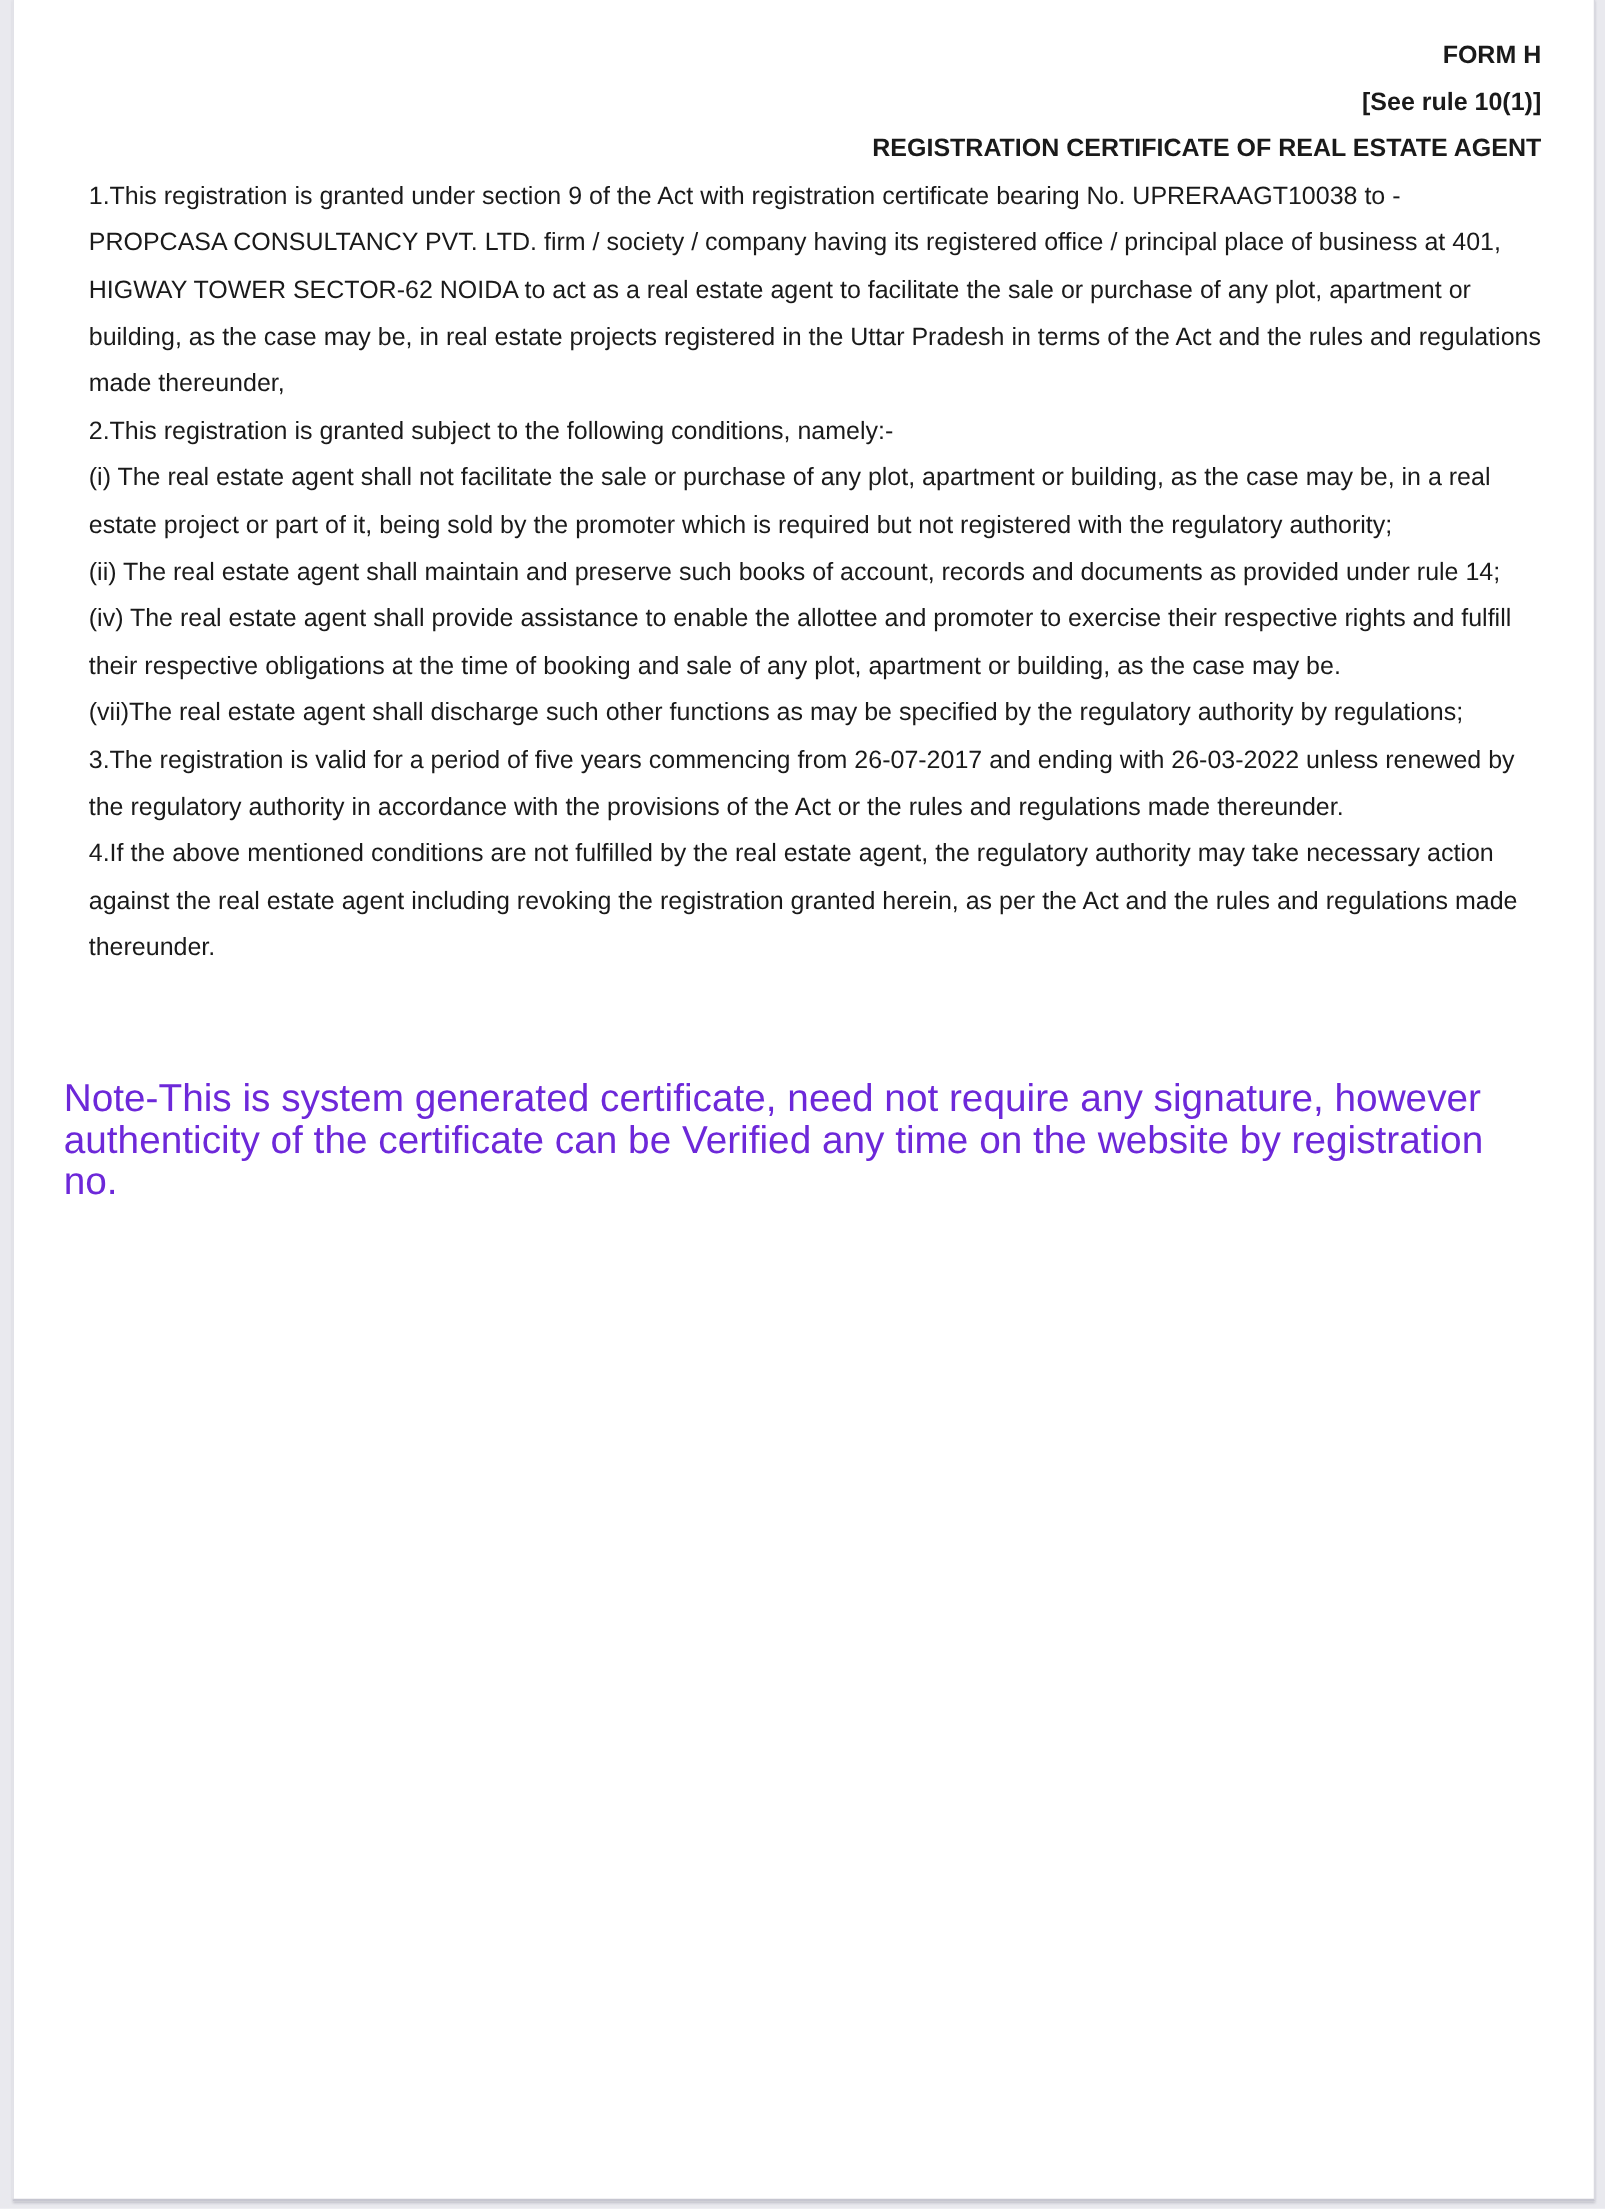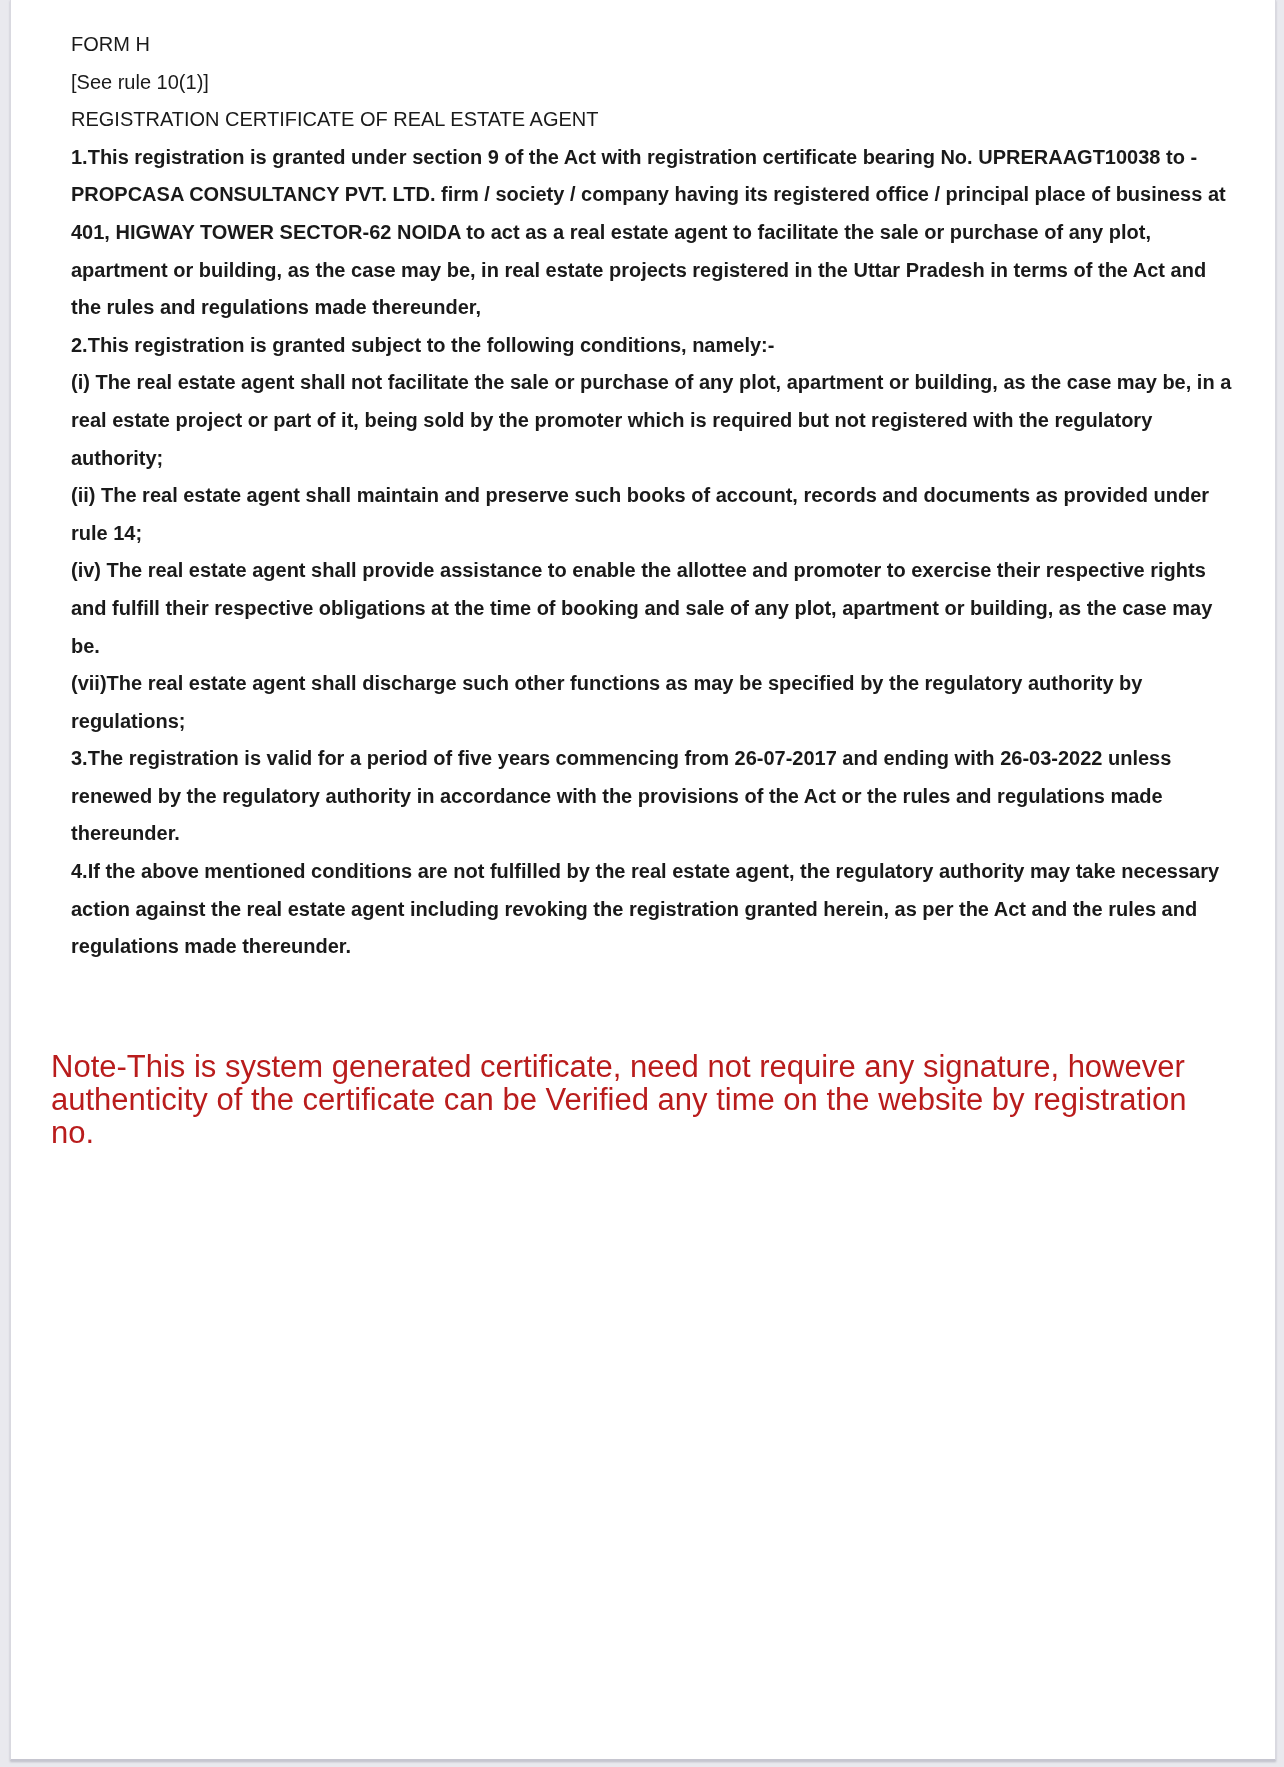--- a/index.html
+++ b/index.html
@@ -24,33 +24,32 @@
     border-bottom: 2px solid #c6c6d0;
     box-shadow: 0 1px 2px rgba(60,60,80,0.25);
   }
   .content {
     padding: 26px 42px 0 60px;
     font-size: 20px;
     line-height: 37.6px;
     color: #1a1a1a;
   }
   .heading {
-    text-align: left;
-    font-weight: 400;
+    text-align: right;
+    font-weight: 700;
   }
   .clause {
     margin: 0;
     padding: 0;
-    font-weight: bold;
   }
   .note {
     margin: 84px 0 0 -20px;
     font-size: 31px;
     line-height: 33px;
-    color: #b91c1c;
+    color: #6d28d9;
   }
   .note-line {
     white-space: nowrap;
   }
 </style>
 </head>
 <body>
 
 <div class="page">
   <div class="content">

